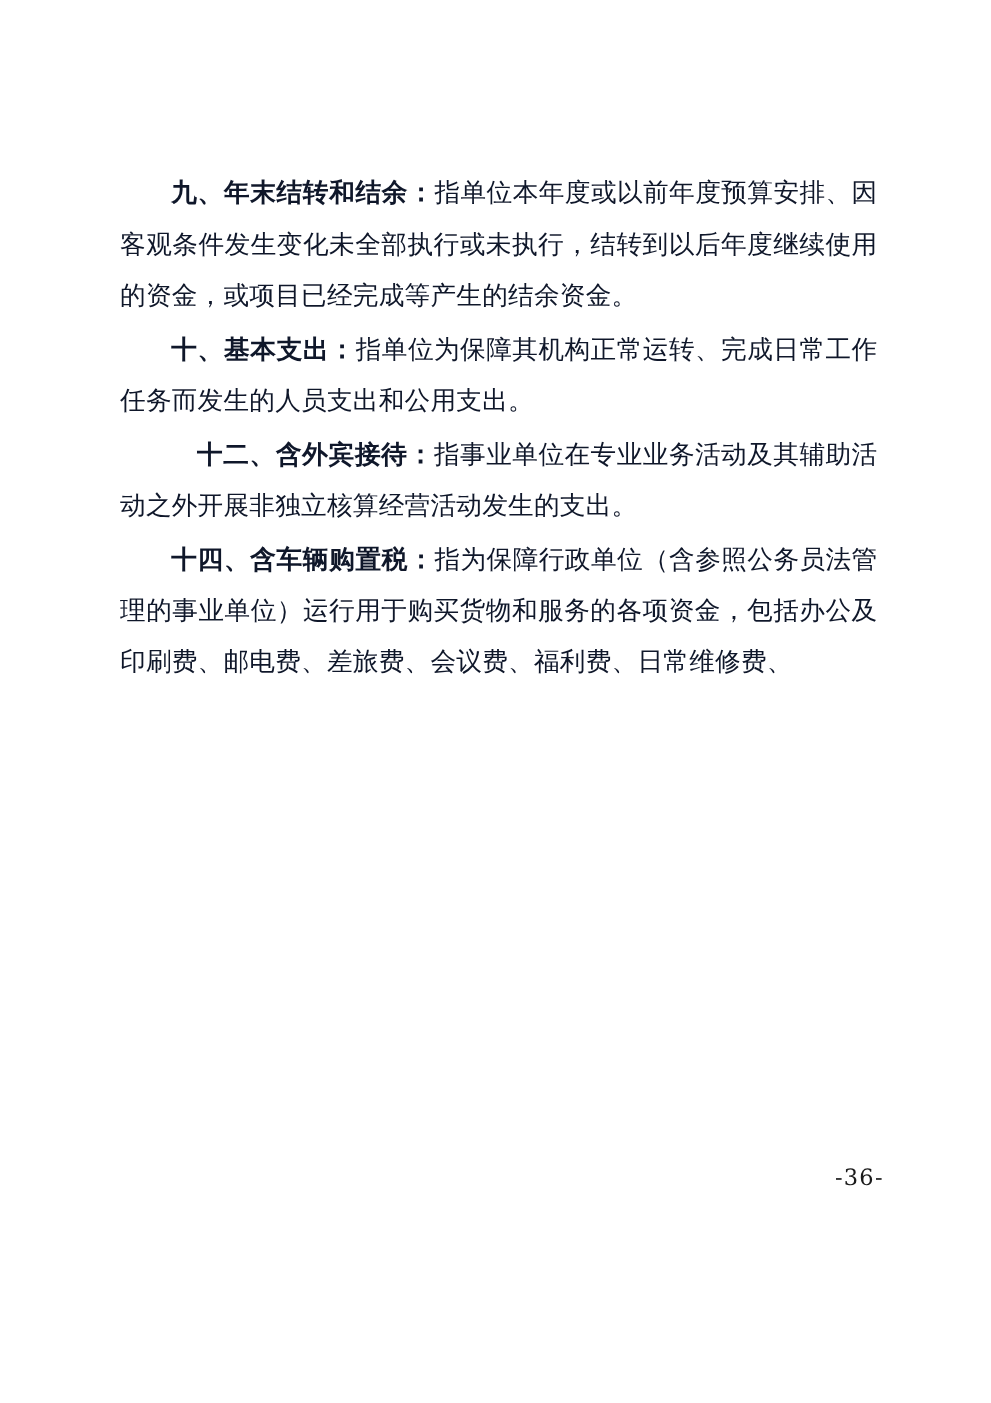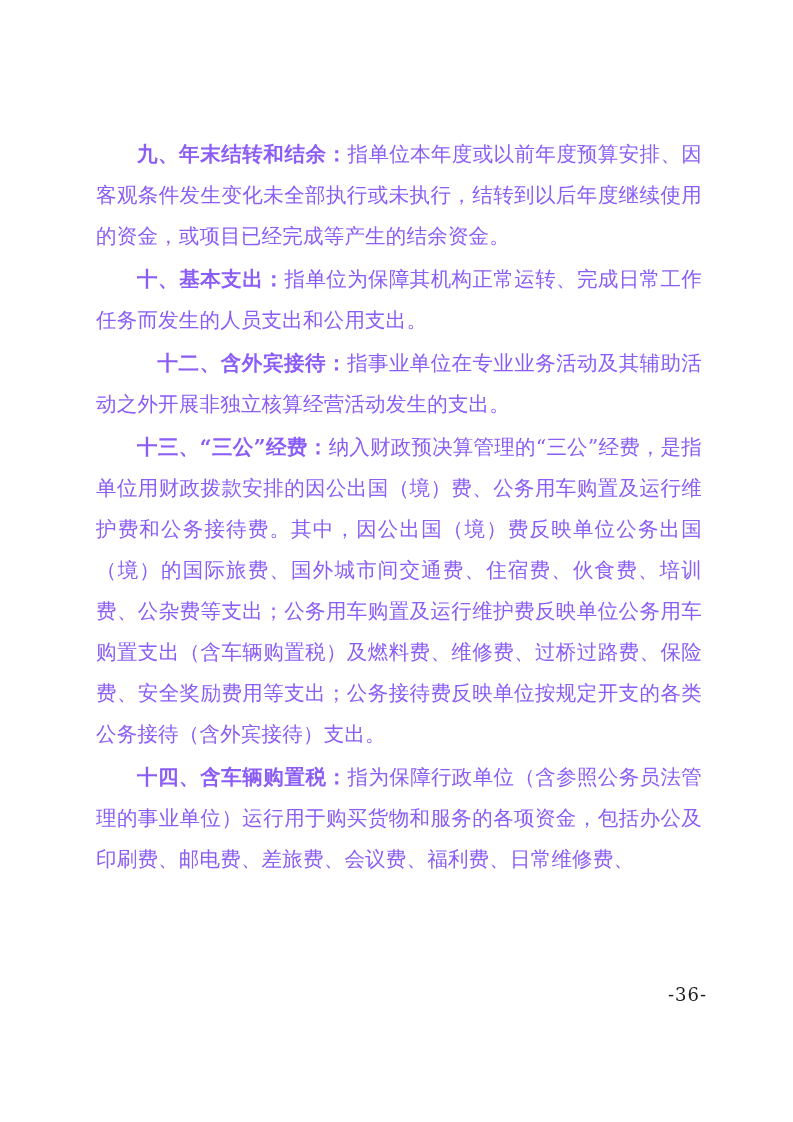--- a/index.html
+++ b/index.html
@@ -29,32 +29,32 @@
     top: 134px;
     width: 606px;
   }
   .para {
     margin: 0 0 2px 0;
     font-size: 20.5px;
     line-height: 41px;
     text-align: justify;
     text-justify: inter-ideograph;
     letter-spacing: 0.2px;
-    color: #8b5cf6;
+    color: #0f172a;
   }
   .para .lead {
     font-weight: bold;
     letter-spacing: 0.4px;
   }
   .indent-1 { text-indent: 2em; }
   .indent-2 { text-indent: 3em; }
   .page-number {
     position: absolute;
     right: 86px;
-    top: 984px;
+    top: 932px;
     font-size: 18px;
     font-family: "DejaVu Serif", "Liberation Serif", serif;
     color: #1a1a1a;
     letter-spacing: 1px;
     margin-left: 12px;
   }
 </style>
 </head>
 <body>
 
@@ -68,23 +68,20 @@
 
     <p class="para indent-1">
       <span class="lead">十、基本支出：</span><span>指单位为保障其机构正常运转、完成日常工作任务而发生的人员支出和公用支出。</span>
     </p>
 
 
     <p class="para indent-2">
       <span class="lead">十二、含外宾接待：</span><span>指事业单位在专业业务活动及其辅助活动之外开展非独立核算经营活动发生的支出。</span>
     </p>
 
-    <p class="para indent-1">
-      <span class="lead">十三、“三公”经费：</span><span>纳入财政预决算管理的“三公”经费，是指单位用财政拨款安排的因公出国（境）费、公务用车购置及运行维护费和公务接待费。其中，因公出国（境）费反映单位公务出国（境）的国际旅费、国外城市间交通费、住宿费、伙食费、培训费、公杂费等支出；公务用车购置及运行维护费反映单位公务用车购置支出（含车辆购置税）及燃料费、维修费、过桥过路费、保险费、安全奖励费用等支出；公务接待费反映单位按规定开支的各类公务接待（含外宾接待）支出。</span>
-    </p>
 
     <p class="para indent-1">
       <span class="lead">十四、含车辆购置税：</span><span>指为保障行政单位（含参照公务员法管理的事业单位）运行用于购买货物和服务的各项资金，包括办公及印刷费、邮电费、差旅费、会议费、福利费、日常维修费、</span>
     </p>
 
   </div>
 
   <div class="page-number">-36-</div>
 
 </div>

